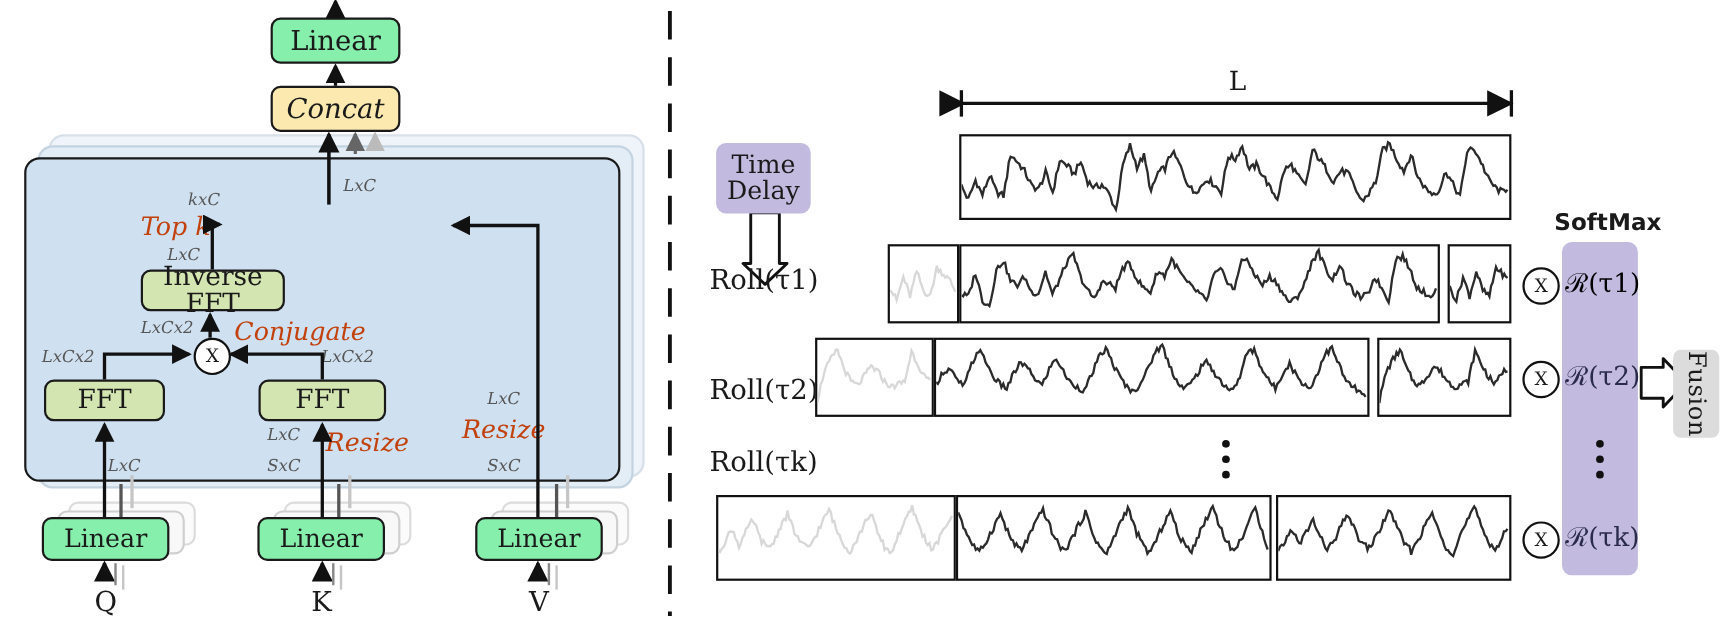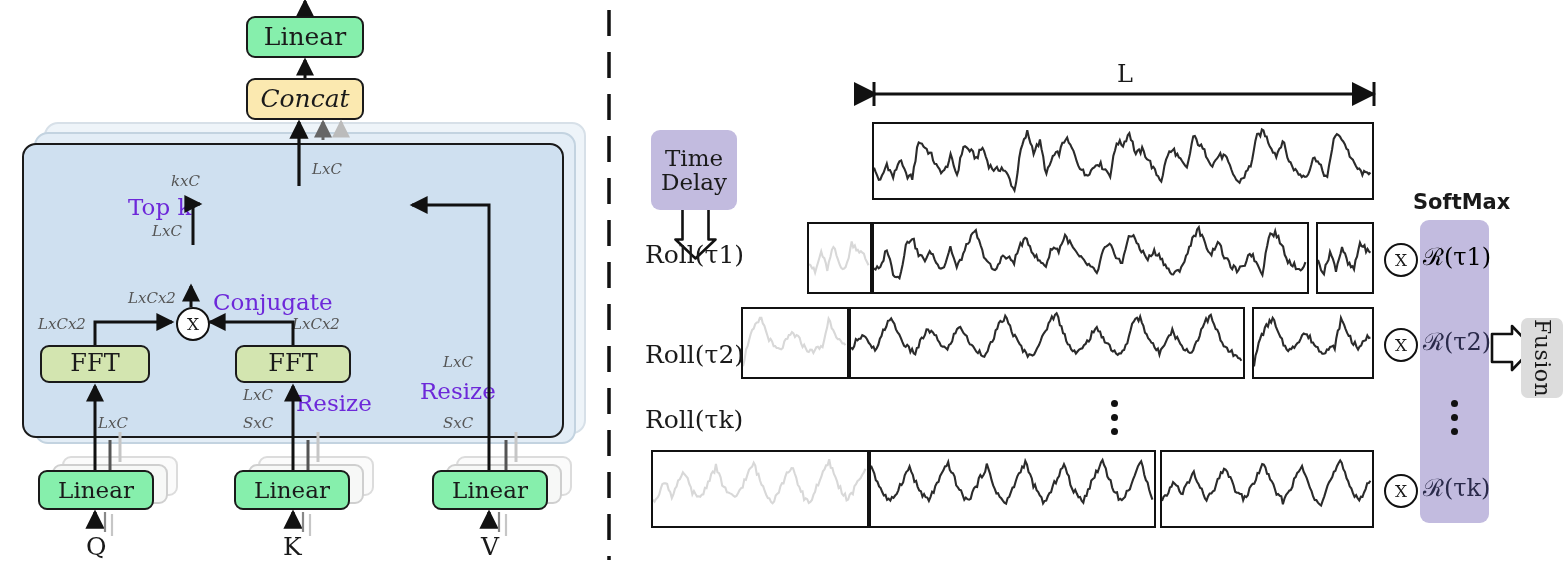--- a/index.html
+++ b/index.html
@@ -21,21 +21,21 @@
   .ghost{position:absolute;box-sizing:border-box;border-radius:9px;
          border:2px solid #cfcfcf;background:#f7f8f7;}
   .ghost2{border-color:#dcdcdc;background:#fbfbfb;}
   .bigpanel{position:absolute;box-sizing:border-box;border-radius:14px;}
   .bp-back2{border:2px solid #d7e0e8;background:#eef4f9;}
   .bp-back1{border:2px solid #c3d3e0;background:#e3edf6;}
   .bp-front{border:2px solid #1a1a1a;background:#cfe0f0;}
 
   .lbl{position:absolute;font-family:"DejaVu Serif", serif;white-space:nowrap;}
   .dim{font-style:italic;color:#555;font-size:15px;}
-  .op{font-size:20px;color:#6d28d9;}
+  .op{font-size:20px;color:#c2410c;font-style:italic;}
   .big{font-size:23px;}
 
   .circ{position:absolute;width:30px;height:30px;border:2px solid #111;
         border-radius:50%;background:#fff;display:flex;align-items:center;
         justify-content:center;font-size:17px;font-family:"DejaVu Serif",serif;}
 
   svg.ov{position:absolute;left:0;top:0;width:1566px;height:570px;
          pointer-events:none;overflow:visible;}
 
   .sigbox{position:absolute;box-sizing:border-box;border:2px solid #111;
@@ -64,20 +64,23 @@
 
   <div class="box b-grey" style="left:246px;top:16px;width:118px;height:42px;font-size:25px;">
     <span>Linear</span>
   </div>
 
   <div class="box b-yellow" style="left:246px;top:78px;width:118px;height:42px;font-size:25px;font-style:italic;">
     <span>Concat</span>
   </div>
 
 
+  <div class="box b-green" style="left:128px;top:245px;width:131px;height:38px;font-size:24px;">
+    <span>Inverse FFT</span>
+  </div>
 
   <div class="box b-green" style="left:40px;top:345px;width:110px;height:38px;font-size:24px;">
     <span>FFT</span>
   </div>
 
   <div class="box b-green" style="left:235px;top:345px;width:116px;height:38px;font-size:24px;">
     <span>FFT</span>
   </div>
 
   <div class="circ" style="left:176px;top:307px;">
@@ -184,21 +187,21 @@
     <line x1="874" y1="82" x2="874" y2="106" stroke="#111" stroke-width="3"></line>
     <line x1="1374" y1="82" x2="1374" y2="106" stroke="#111" stroke-width="3"></line>
 
     <path d="M663,213 L709,213 L709,206 L728,226 L709,246 L709,239 L663,239 Z" transform="rotate(90 695.5 226)" fill="#fff" stroke="#111" stroke-width="2.6" stroke-linejoin="round"></path>
 
     <path d="M1492,334 L1512,334 L1512,326 L1533,348 L1512,370 L1512,362 L1492,362 Z" fill="#fff" stroke="#111" stroke-width="2.6" stroke-linejoin="round"></path>
   </svg>
 
   <div class="lbl" style="left:1117px;top:60px;font-size:24px;">L</div>
 
-  <div class="box b-softpurple" style="left:651px;top:130px;width:86px;height:80px;border:none;
+  <div class="box b-softpurple" style="left:651px;top:130px;width:86px;height:64px;border:none;
               flex-direction:column;font-size:23px;">
     <span>Time</span>
     <span>Delay</span>
   </div>
 
   <div class="rolllbl" style="left:645px;top:240px;">Roll(τ1)</div>
   <div class="rolllbl" style="left:645px;top:340px;">Roll(τ2)</div>
   <div class="rolllbl" style="left:645px;top:405px;">Roll(τk)</div>
 
   <div class="sigbox" style="left:872px;top:122px;width:502px;height:78px;">

